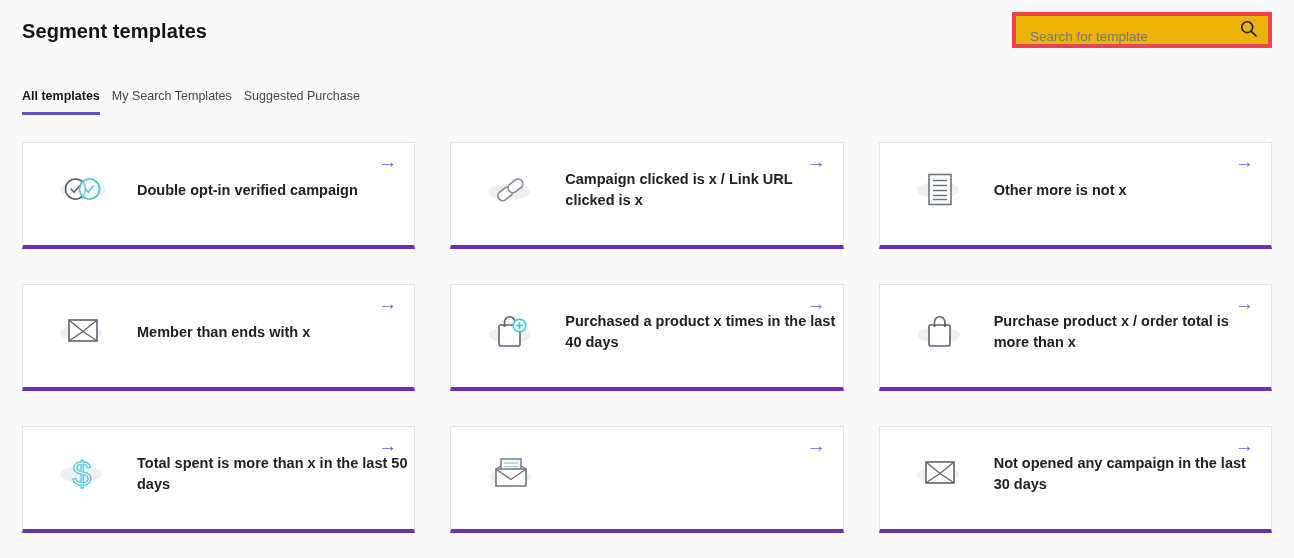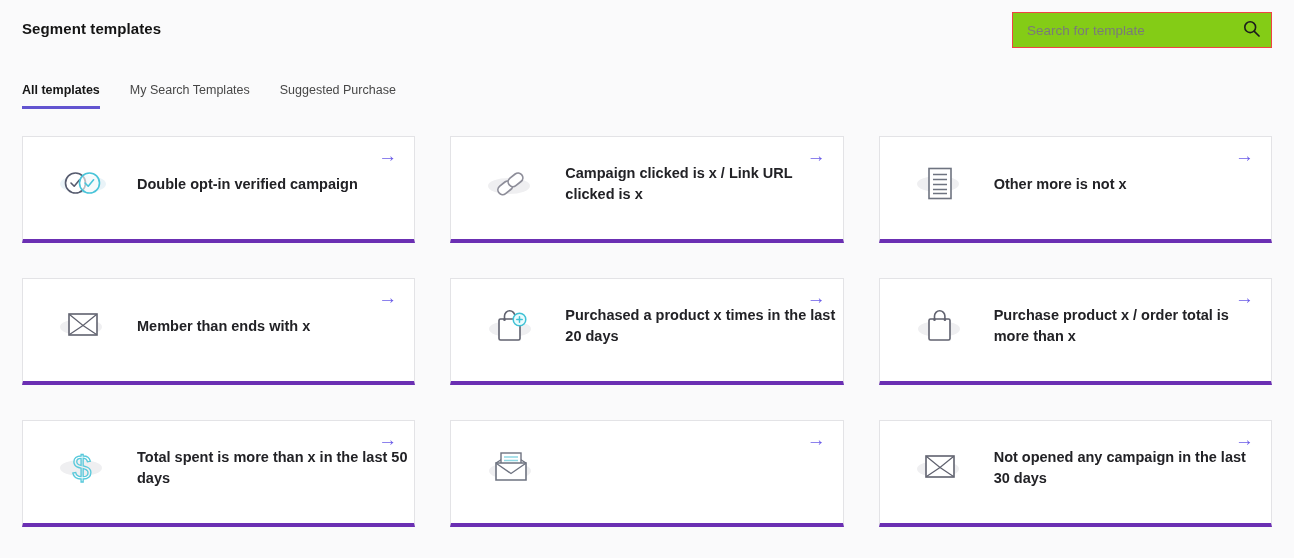--- a/index.html
+++ b/index.html
@@ -7,33 +7,33 @@
   body {
     font-family: "Liberation Sans", sans-serif;
     background: #fafafb;
     position: relative;
     color: #1f1f1f;
   }
 
   
   .header { padding: 20px 22px 0 22px; position: relative; }
   .page-title {
-    font-size: 15px;
+    font-size: 20px;
     font-weight: 700;
     color: #141414;
     letter-spacing: 0.1px;
   }
   .search-box {
     position: absolute;
     top: 12px; right: 22px;
     width: 260px; height: 36px;
-    background: #84cc16;
-    border: 1px solid #ef4444;
+    background: #eab308;
+    border: 4px solid #ef4444;
     display: flex;
-    align-items: center;
+    align-items: flex-end;
   }
   .search-box input {
     flex: 1;
     border: none;
     outline: none;
     background: transparent;
     font-family: "Liberation Sans", sans-serif;
     font-size: 13.5px;
     color: #333;
     padding: 0 0 0 14px;
@@ -42,21 +42,21 @@
   .search-btn {
     width: 40px; height: 100%;
     border: none; background: transparent;
     display: flex; align-items: center; justify-content: center;
     cursor: pointer;
   }
 
   
   .tabs {
     display: flex;
-    gap: 30px;
+    gap: 12px;
     margin: 46px 22px 0 22px;
     text-align: right;
   }
   .tab {
     font-size: 12.5px;
     color: #474747;
     padding-bottom: 9px;
     border-bottom: 3px solid transparent;
     cursor: pointer;
     white-space: nowrap;
@@ -180,21 +180,21 @@
   <div class="card">
     <span class="card-icon"><svg width="48" height="40" viewBox="0 0 48 40">
           <ellipse cx="23" cy="23" rx="21" ry="8" fill="#efeff1"></ellipse>
           <rect x="12" y="13" width="21" height="21" rx="1.5" fill="#fff" stroke="#60626f" stroke-width="1.6"></rect>
           <path d="M17.5 13v-3a5.2 5.2 0 0 1 10.4 0v3" fill="none" stroke="#60626f" stroke-width="1.6"></path>
           <circle cx="17.5" cy="13.8" r="1.3" fill="#60626f"></circle>
           <circle cx="27.9" cy="13.8" r="1.3" fill="#60626f"></circle>
           <circle cx="32.5" cy="13.5" r="6.3" fill="#eafbfd" stroke="#3fc2d6" stroke-width="1.5"></circle>
           <path d="M32.5 10.8v5.4M29.8 13.5h5.4" stroke="#3fc2d6" stroke-width="1.5" stroke-linecap="round"></path>
         </svg></span>
-    <span class="card-title">Purchased a product x times in the last 20 days</span>
+    <span class="card-title">Purchased a product x times in the last 40 days</span>
     <span class="card-arrow">→</span>
   </div>
 
   <div class="card">
     <span class="card-icon"><svg width="48" height="40" viewBox="0 0 48 40">
           <ellipse cx="23" cy="23" rx="21" ry="8" fill="#efeff1"></ellipse>
           <rect x="13" y="13" width="21" height="21" rx="1.5" fill="#fff" stroke="#60626f" stroke-width="1.6"></rect>
           <path d="M18.5 13v-3a5.2 5.2 0 0 1 10.4 0v3" fill="none" stroke="#60626f" stroke-width="1.6"></path>
           <circle cx="18.5" cy="13.8" r="1.3" fill="#60626f"></circle>
           <circle cx="28.9" cy="13.8" r="1.3" fill="#60626f"></circle>

